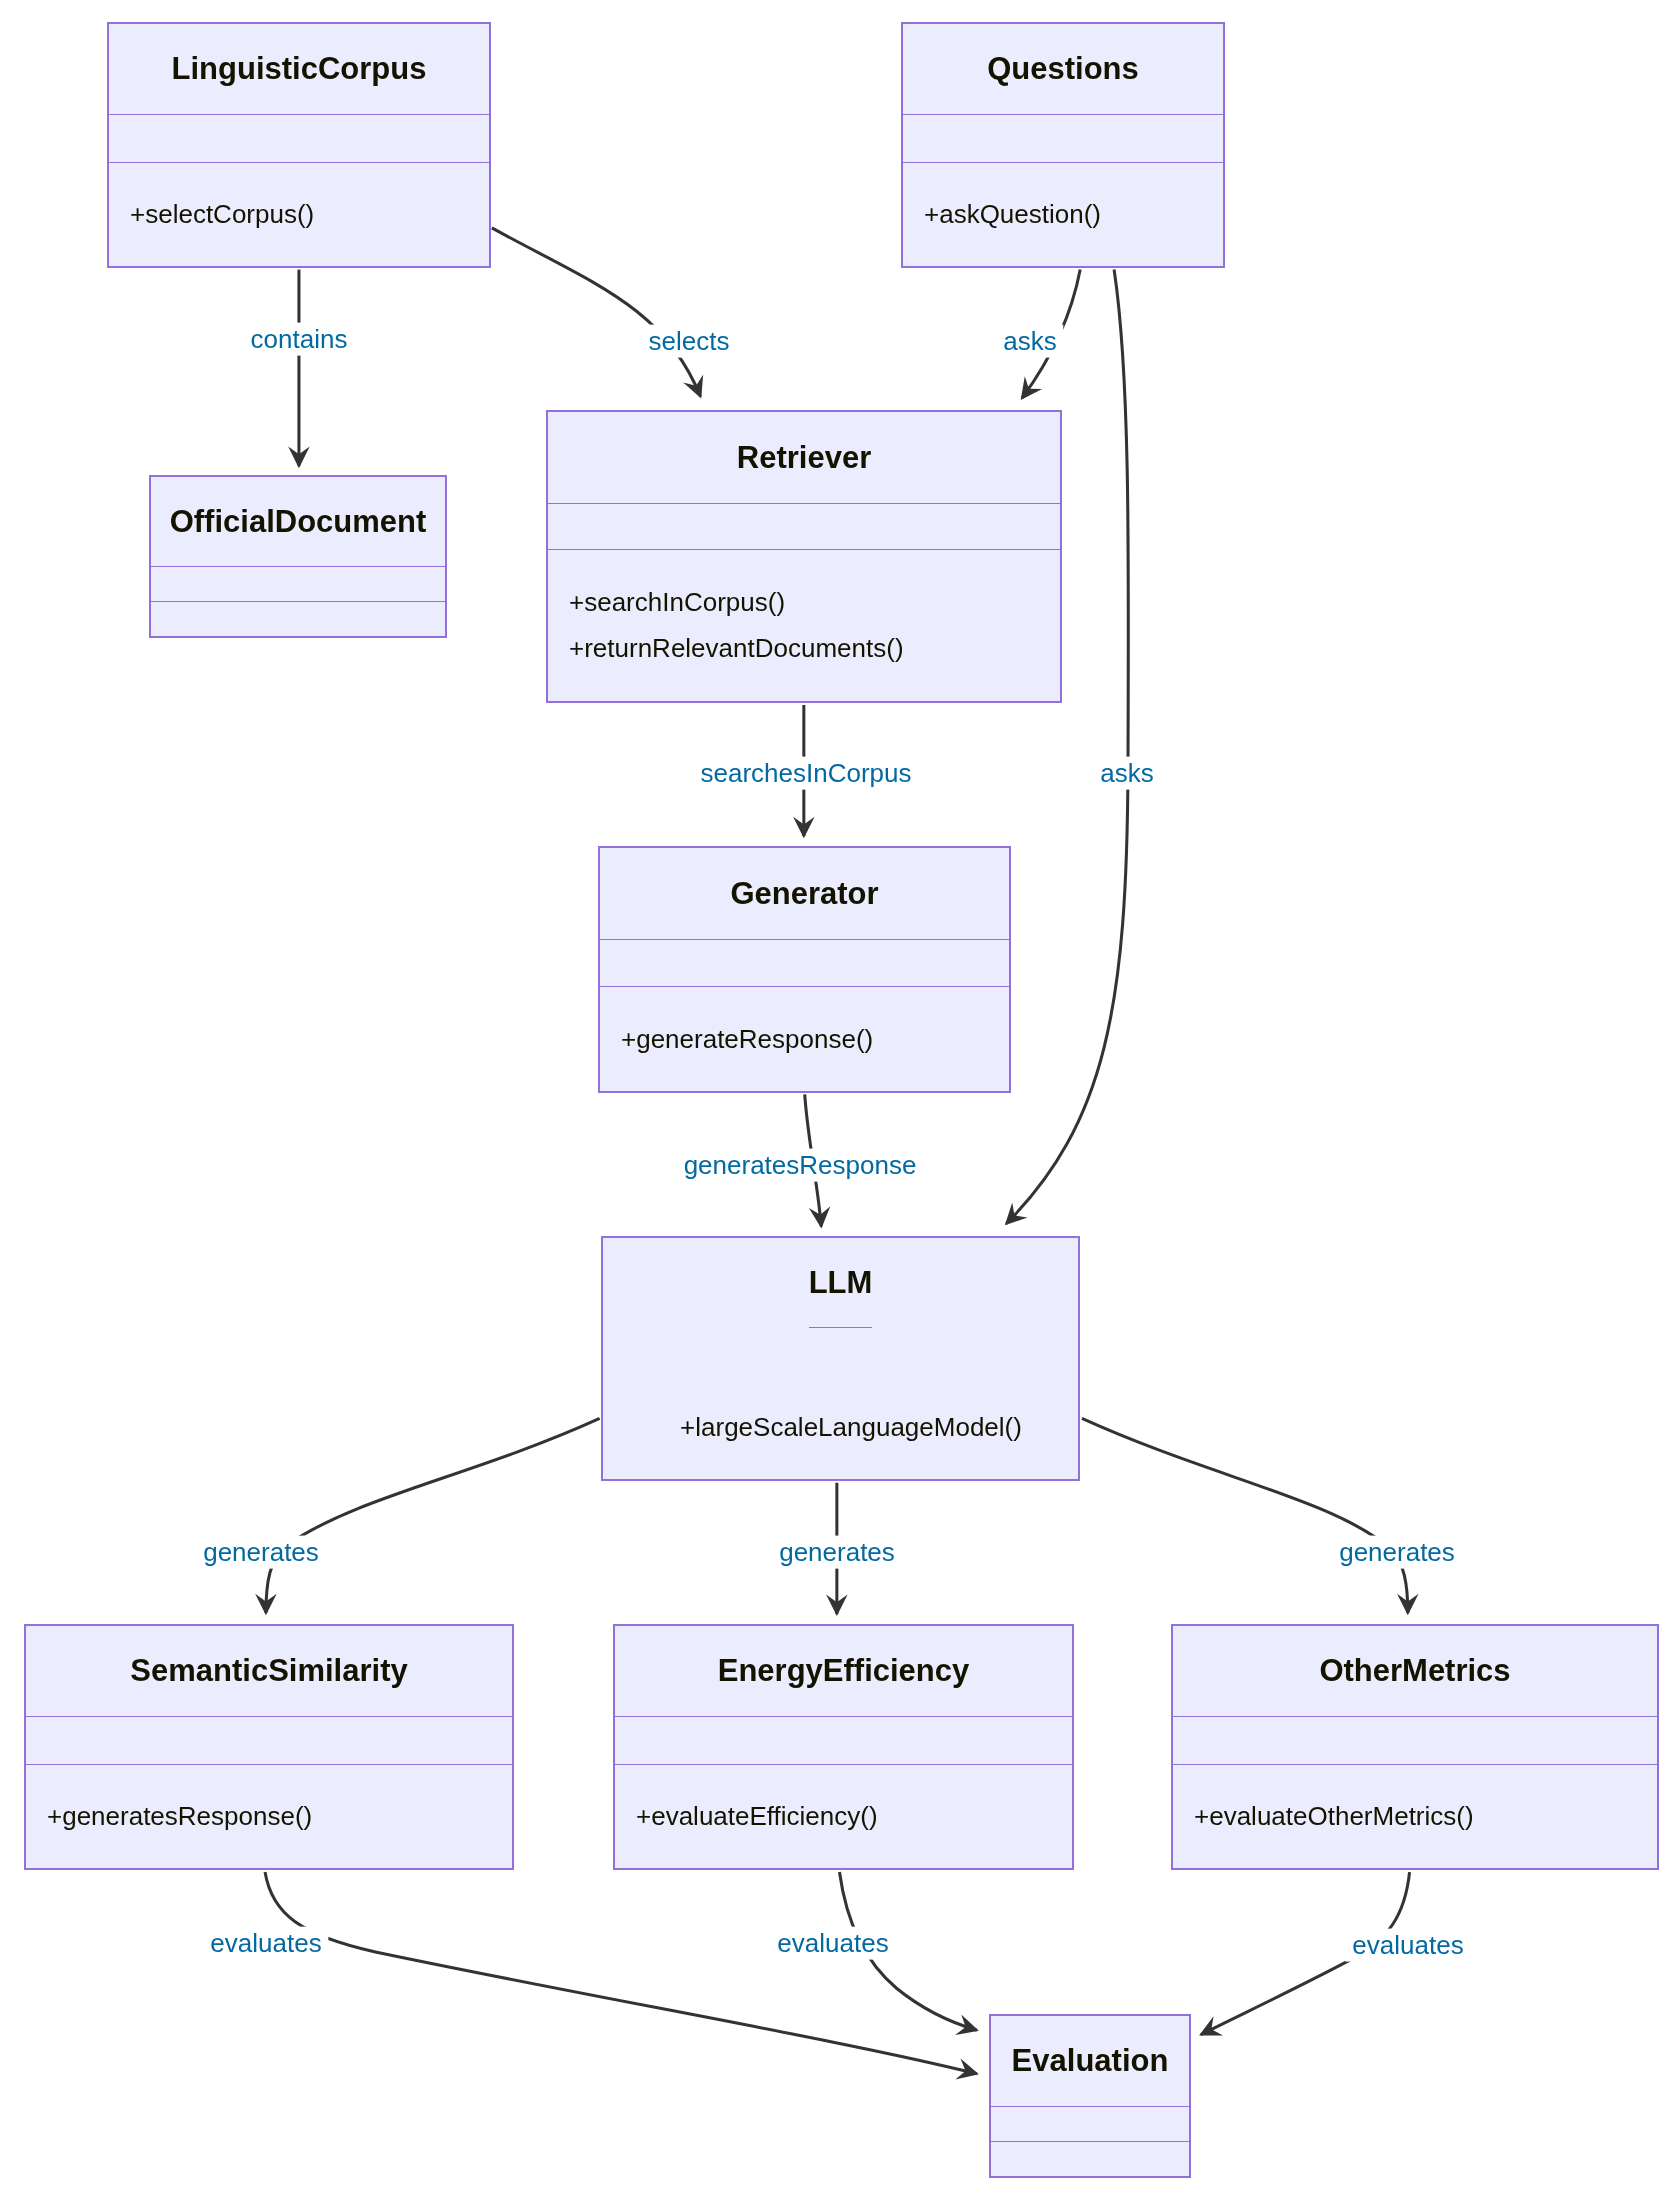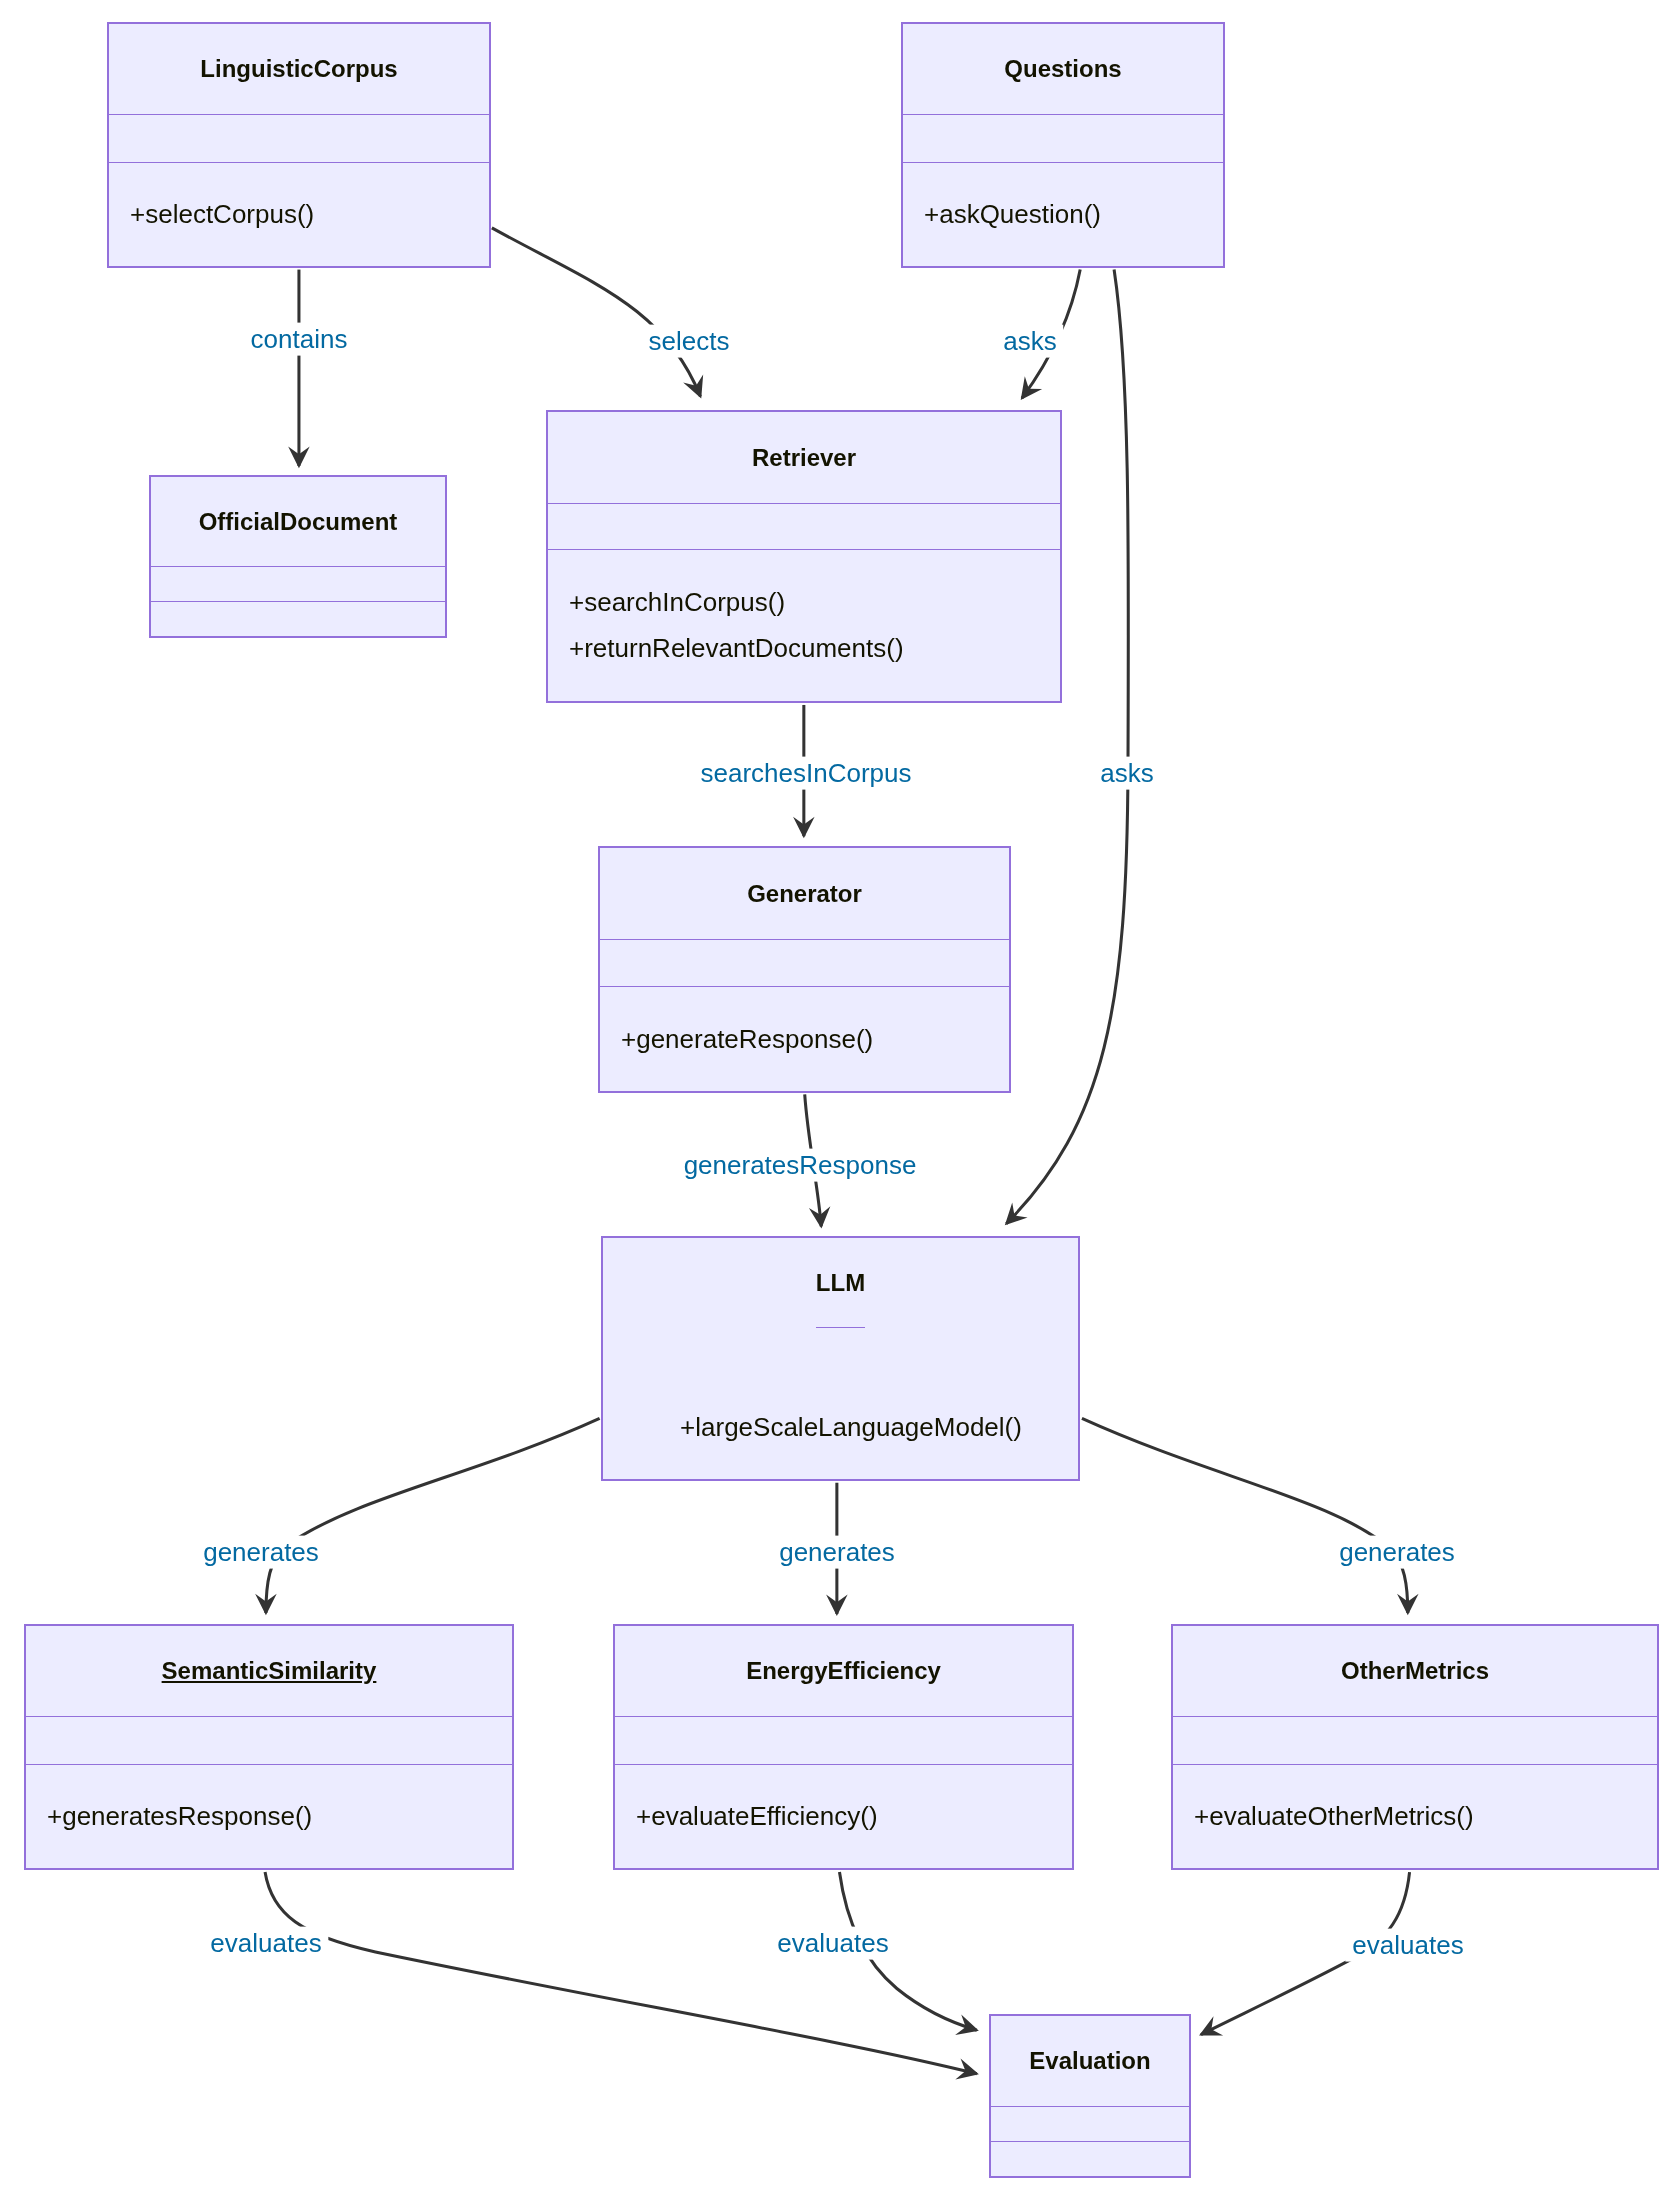--- a/index.html
+++ b/index.html
@@ -24,21 +24,21 @@
     border: 2.6px solid #9370DB;
     box-sizing: border-box;
     display: flex;
     flex-direction: column;
   }
   .uml-title {
     display: flex;
     align-items: center;
     justify-content: center;
     font-weight: bold;
-    font-size: 24px;
+    font-size: 31px;
     color: #131300;
     border-bottom: 1.7px solid #9370DB;
     box-sizing: border-box;
   }
   .uml-attrs {
     border-bottom: 1.7px solid #9370DB;
     box-sizing: border-box;
   }
   .uml-methods {
     display: flex;
@@ -130,21 +130,21 @@
 
   <div class="uml-class" style="left:601px; top:1236px; width:479px; height:245px;align-items:center;">
     <div class="uml-title" style="height:90px;">LLM</div>
     <div class="uml-attrs" style="height:48px;"></div>
     <div class="uml-methods">
       <div>+largeScaleLanguageModel()</div>
     </div>
   </div>
 
   <div class="uml-class" style="left:24px; top:1624px; width:490px; height:246px;">
-    <div class="uml-title" style="height:91px;text-decoration:underline;">SemanticSimilarity</div>
+    <div class="uml-title" style="height:91px;">SemanticSimilarity</div>
     <div class="uml-attrs" style="height:48px;"></div>
     <div class="uml-methods">
       <div>+generatesResponse()</div>
     </div>
   </div>
 
   <div class="uml-class" style="left:613px; top:1624px; width:461px; height:246px;">
     <div class="uml-title" style="height:91px;">EnergyEfficiency</div>
     <div class="uml-attrs" style="height:48px;"></div>
     <div class="uml-methods">

